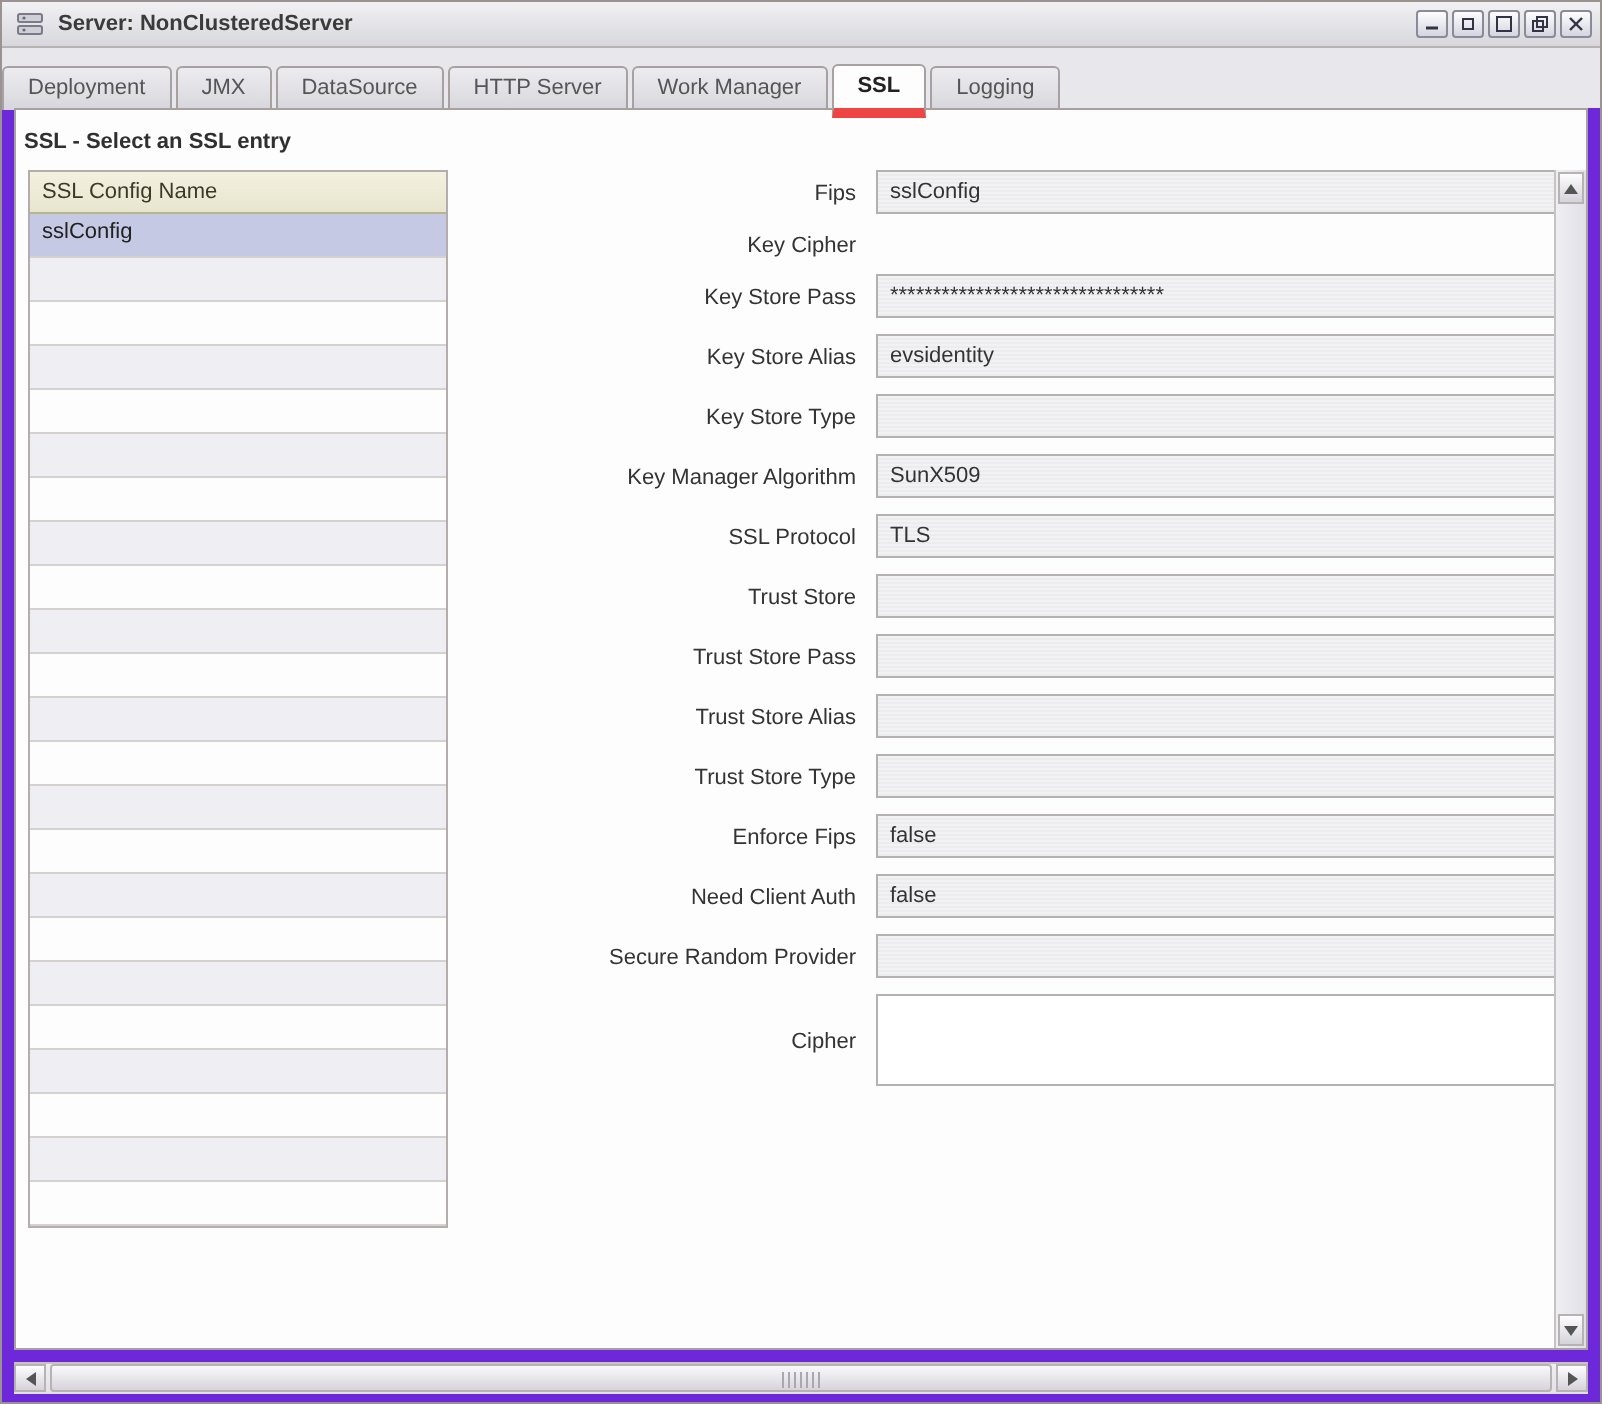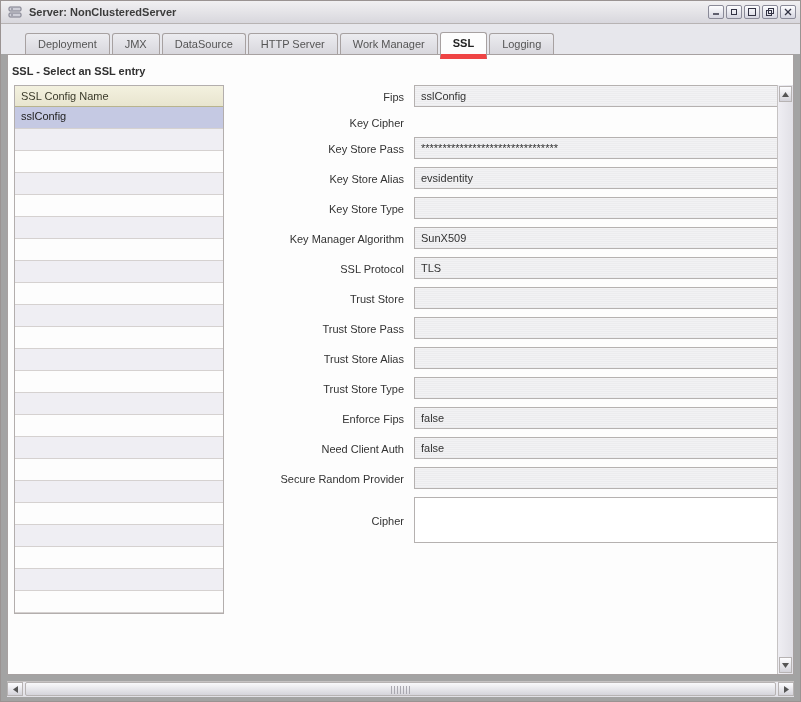--- a/index.html
+++ b/index.html
@@ -7,21 +7,21 @@
     margin: 0; padding: 0;
     font-family: Tahoma, Arial, sans-serif;
     font-size: 11px;
     background: #fff;
     color: #222;
     width: 801px; height: 702px;
     overflow: hidden;
   }
   .window {
     width: 801px; height: 702px;
-    background: #a3a3a3;
+    background: #6d28d9;
     border: 1px solid #9a9392;
     display: flex; flex-direction: column;
   }
   .titlebar {
     height: 23px;
     background: linear-gradient(#f1f0f2, #d8d7dd);
     border-bottom: 1px solid #b7b3b3;
     display: flex; align-items: center;
     padding: 0 4px 0 6px;
     gap: 6px;
@@ -42,21 +42,21 @@
     cursor: pointer;
     color: #333;
     font-size: 9px;
     line-height: 1;
     padding: 0;
   }
   .winbtn svg { display: block; }
 
   .tabbar {
     height: 30px;
-    padding: 4px 8px 0 24px;
+    padding: 4px 8px 0 0;
     display: flex; align-items: flex-end;
     background: #e7e7ec;
     gap: 0;
   }
   .tab {
     position: relative;
     padding: 4px 12px 5px 12px;
     border: 1px solid #a7a1a1;
     border-bottom: none;
     margin-right: 2px;
@@ -90,20 +90,21 @@
     color: #303030;
   }
   .scroll-area {
     flex: 1;
     overflow: auto;
     position: relative;
   }
   .body-row {
     display: flex;
     align-items: flex-start;
+    gap: 24px;
     padding: 0 6px 6px 6px;
   }
   .list-panel {
     flex: 0 0 210px;
     border: 1px solid #b3aead;
   }
   .list-header {
     background: linear-gradient(#f3f1df, #e8e5cf);
     border-bottom: 1px solid #b8b48e;
     padding: 4px 6px;

